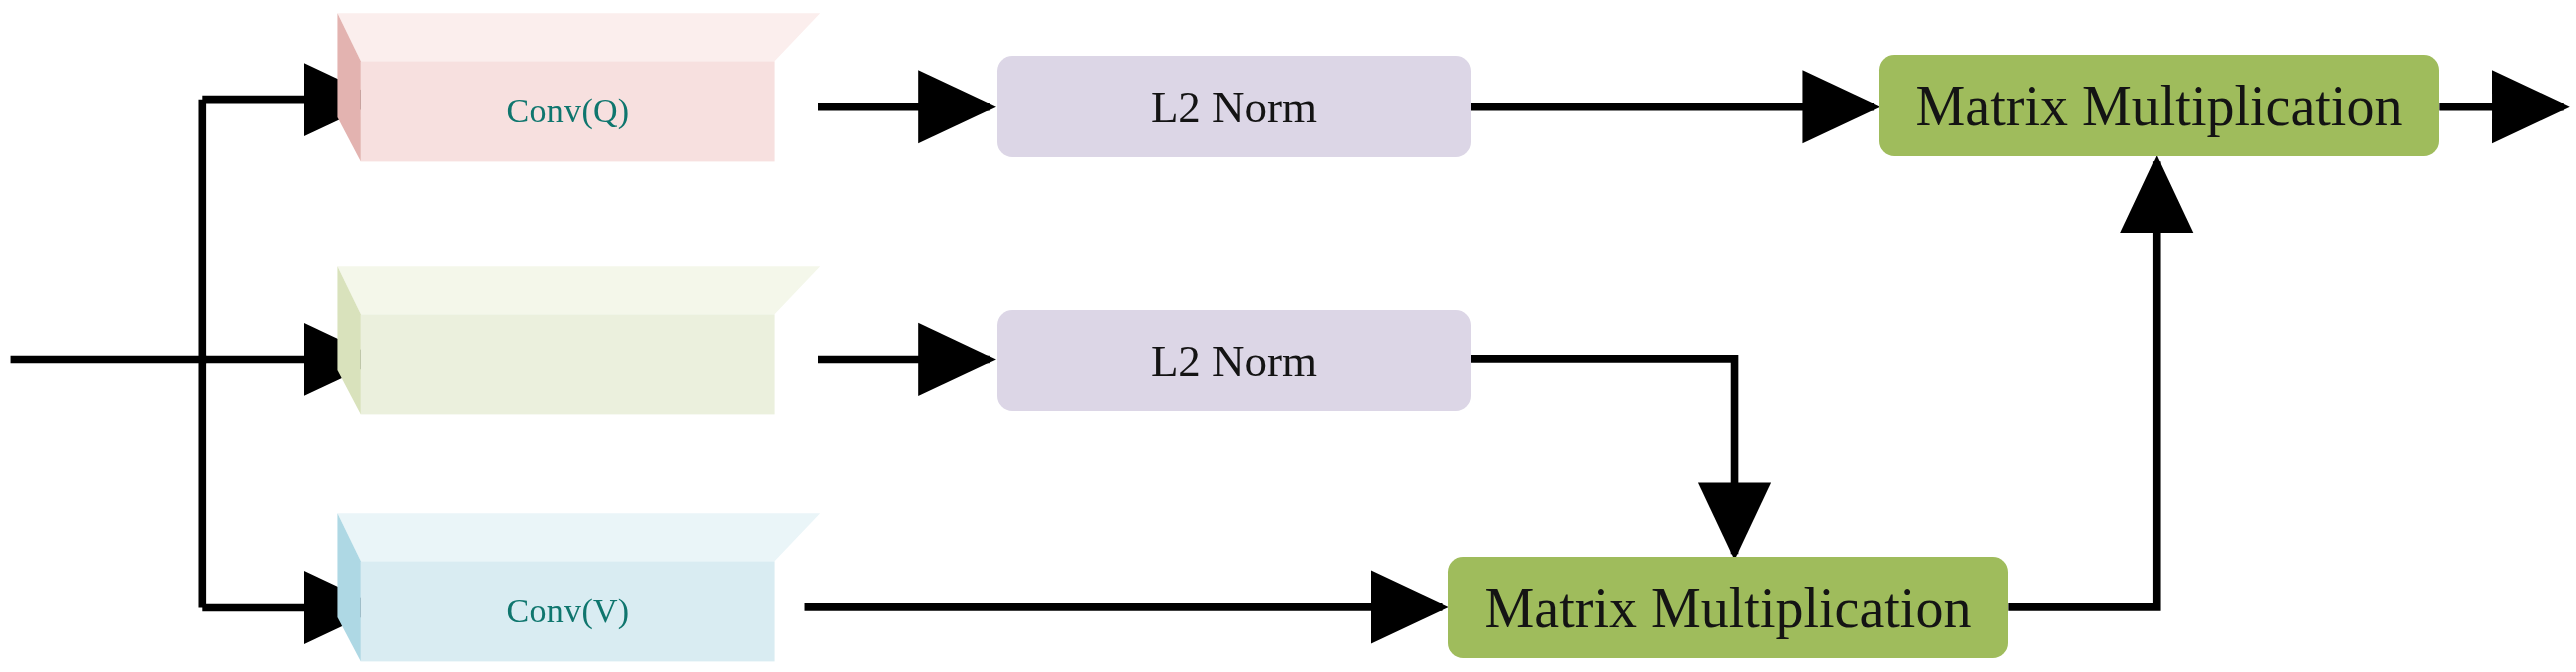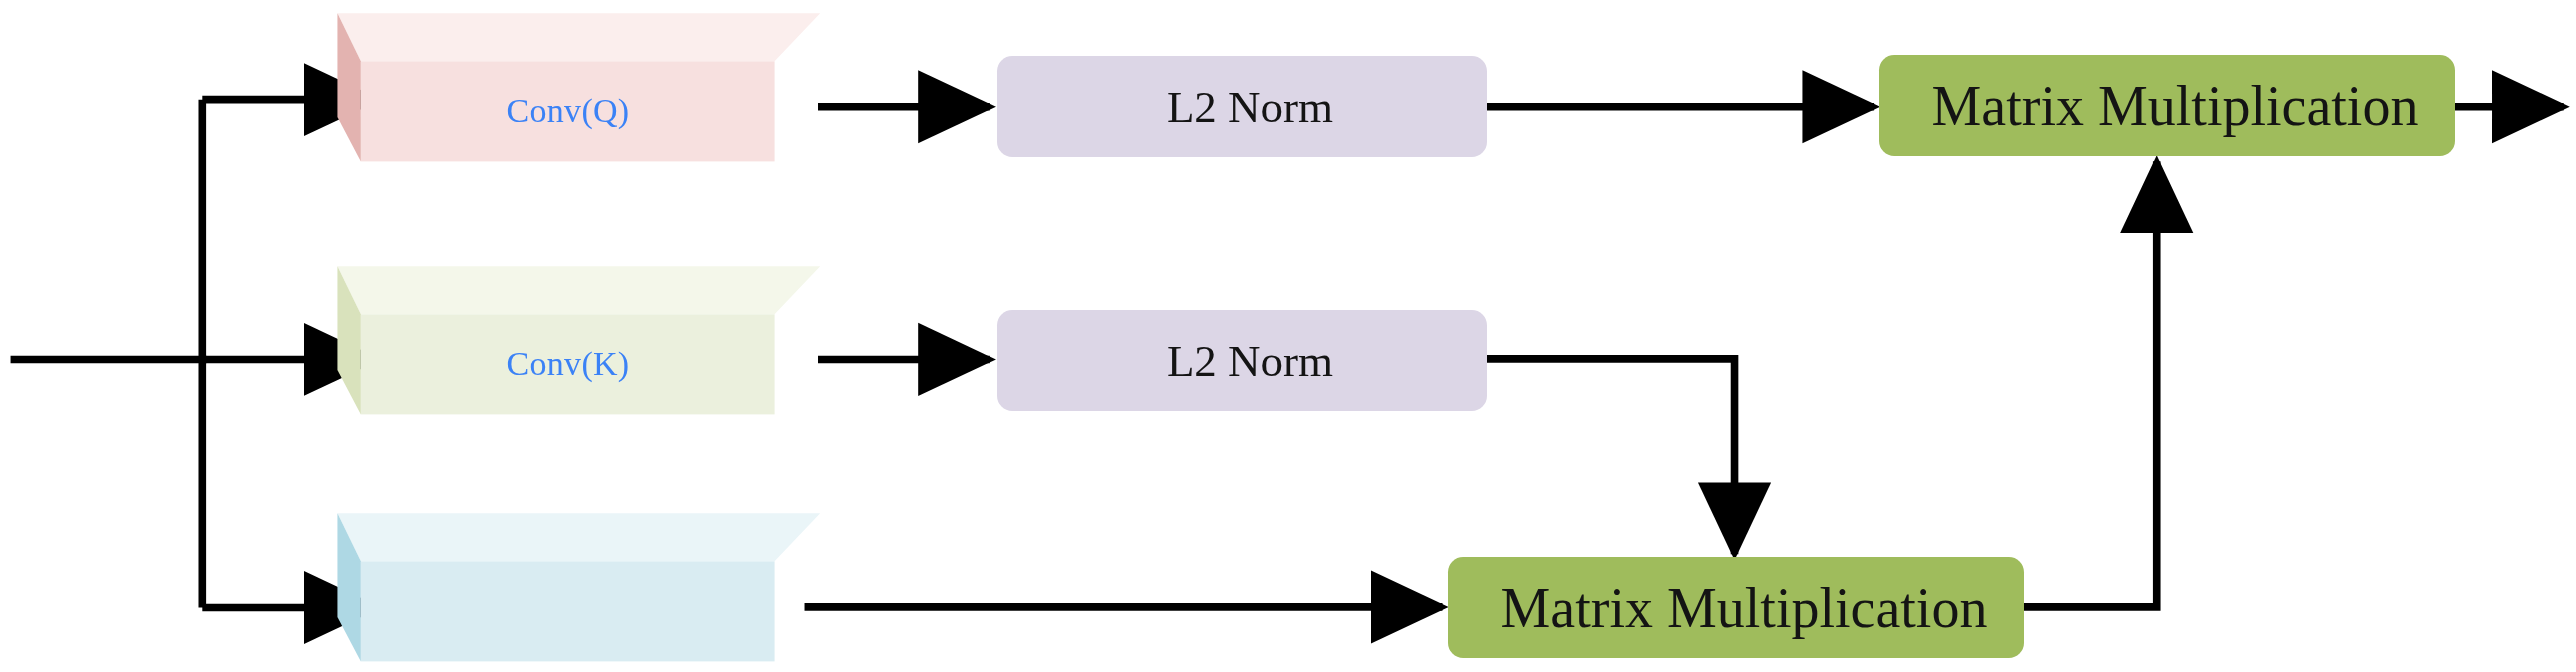--- a/index.html
+++ b/index.html
@@ -37,38 +37,37 @@
     left: 0;
     top: 0;
     overflow: visible;
   }
   .cuboid .cube-label {
     position: absolute;
     display: flex;
     align-items: center;
     justify-content: center;
     font-size: 34px;
-    color: #3b82f6;
+    color: #0f766e;
     letter-spacing: 0.3px;
     white-space: nowrap;
     user-select: none;
   }
 
   
   .rnode {
     position: absolute;
     display: flex;
     align-items: center;
     justify-content: center;
     border-radius: 15.2px;
     font-size: 42px;
     color: #141414;
     white-space: nowrap;
     user-select: none;
-    padding-left: 16px;
   }
   .rnode.l2 { font-size: 45px; }
   .rnode.mm { font-size: 56px; }
 </style>
 </head>
 <body>
 
 <div id="canvas">
 
   <svg class="layer edges" viewBox="0 0 4393 1146">
@@ -119,29 +118,29 @@
       </svg>
       <div class="cube-label" style="left:23.5px; top:50px; width:415px; height:100px;">Conv(Q)</div>
     </div>
 
     <div class="cuboid" style="left:337px; top:264px; width:510px; height:158px;">
       <svg width="510" height="158" viewBox="0 0 870 270">
         <polygon points="0,4 825,4 747,86 40,86" fill="#f4f7ea"></polygon>
         <polygon points="0,4 40,86 40,257 0,181" fill="#d9e2bc"></polygon>
         <rect x="40" y="86" width="707" height="171" fill="#ebf0dd"></rect>
       </svg>
-      <div class="cube-label" style="left:23.5px; top:50px; width:415px; height:100px;">Conv(K)</div>
     </div>
 
     <div class="cuboid" style="left:337px; top:511px; width:510px; height:158px;">
       <svg width="510" height="158" viewBox="0 0 870 270">
         <polygon points="0,4 825,4 747,86 40,86" fill="#eaf5f8"></polygon>
         <polygon points="0,4 40,86 40,257 0,181" fill="#aed8e4"></polygon>
         <rect x="40" y="86" width="707" height="171" fill="#d9ecf2"></rect>
       </svg>
+      <div class="cube-label" style="left:23.5px; top:50px; width:415px; height:100px;">Conv(V)</div>
     </div>
 
     <div class="rnode l2" style="left:997px; top:56px; width:474px; height:101px; background:#dcd6e6;">L2 Norm</div>
 
     <div class="rnode l2" style="left:997px; top:310px; width:474px; height:101px; background:#dcd6e6;">L2 Norm</div>
 
     <div class="rnode mm" style="left:1879px; top:55px; width:560px; height:101px; background:#9fbc5c;">Matrix Multiplication</div>
 
     <div class="rnode mm" style="left:1448px; top:557px; width:560px; height:101px; background:#9fbc5c;">Matrix Multiplication</div>
 

